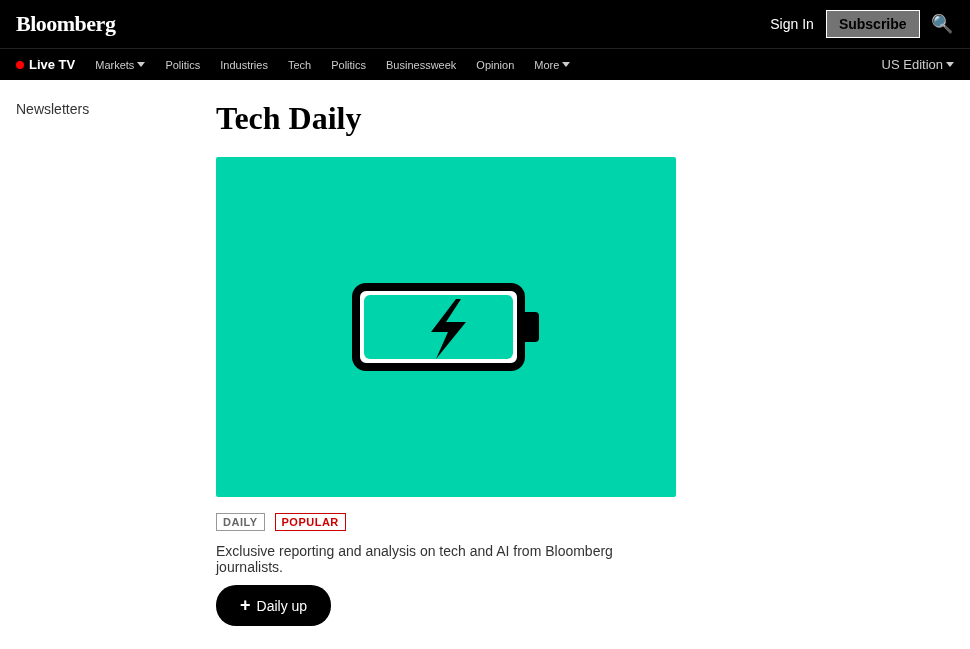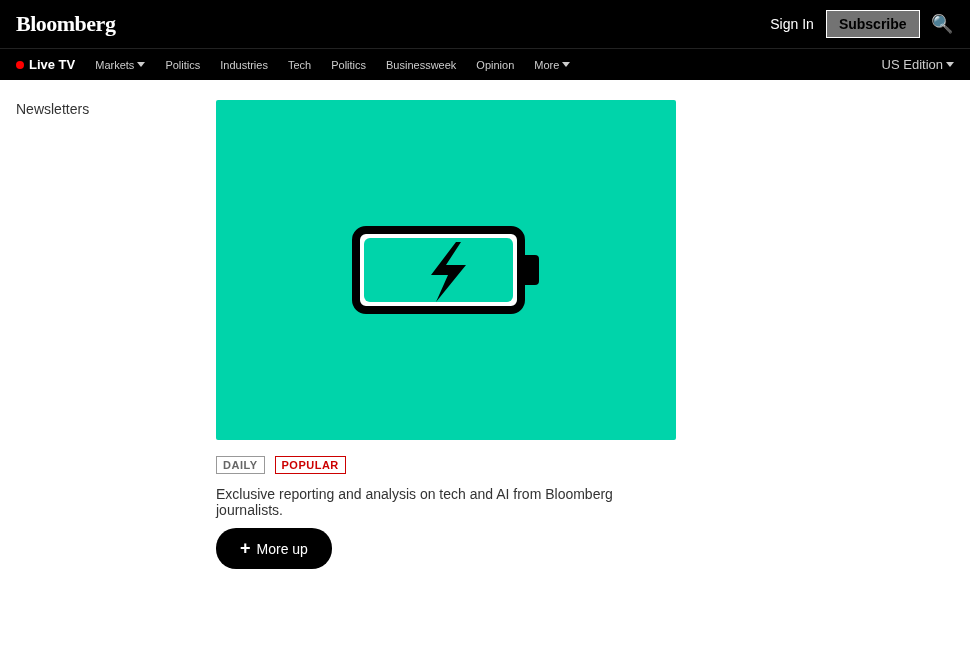--- a/index.html
+++ b/index.html
@@ -241,20 +241,21 @@
   </div>
 </div>
 
 <div class="content-area">
 
   <div class="sidebar">
     <span class="sidebar-title">Newsletters</span>
   </div>
 
   <div class="main-content">
+    <h1 class="page-title">Tech Daily</h1>
 
     <div class="newsletter-image">
       <svg width="200" height="120" viewBox="0 0 200 120">
 
         <rect x="10" y="20" width="165" height="80" rx="10" ry="10" fill="white" stroke="#000" stroke-width="8"></rect>
 
         <rect x="175" y="45" width="18" height="30" rx="4" ry="4" fill="#000"></rect>
 
         <rect x="18" y="28" width="149" height="64" rx="6" ry="6" fill="#00d4aa"></rect>
 
@@ -265,16 +266,16 @@
     <div class="tags">
       <span class="tag tag-daily">DAILY</span>
       <span class="tag tag-popular">POPULAR</span>
     </div>
 
     <p class="description">Exclusive reporting and analysis on tech and AI from Bloomberg journalists.</p>
 
 
     <button class="signup-btn">
       <span class="signup-plus">+</span>
-      <span>More up</span>
+      <span>Daily up</span>
     </button>
   </div>
 </div>
 
 </body></html>

